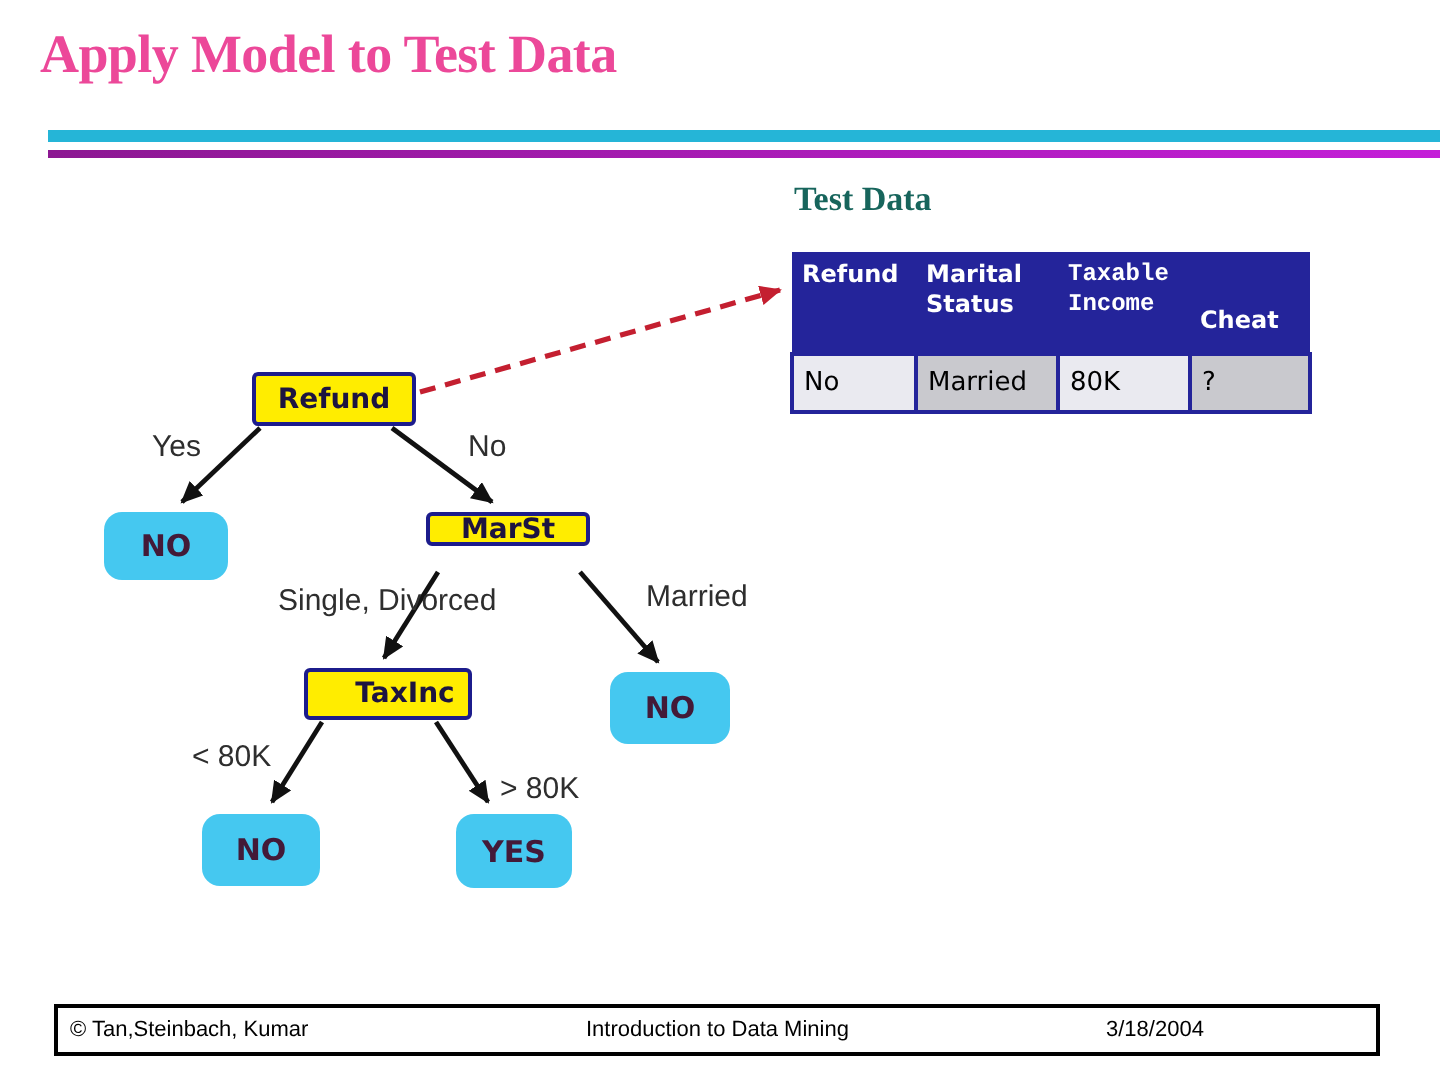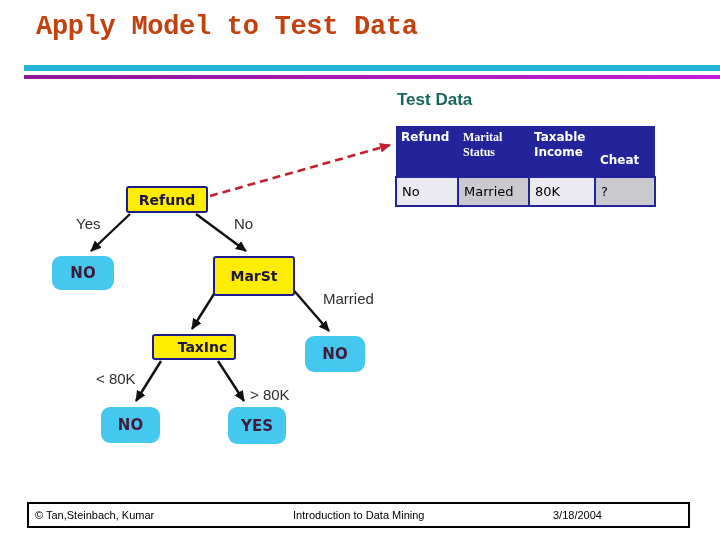--- a/index.html
+++ b/index.html
@@ -1,65 +1,65 @@
 <!DOCTYPE html>
 <html><head>
 <meta charset="utf-8">
 <style>
   html,body{margin:0;padding:0;background:#888;}
   .slide{
     position:relative;width:720px;height:540px;background:#ffffff;
     font-family:"Liberation Sans",sans-serif;overflow:hidden;
   }
   .title{
-    position:absolute;left:36px;top:12px;margin:0;
-    font-family:Liberation Mono, monospace;font-weight:bold;
-    font-size:27px;letter-spacing:-0.3px;color:#c2410c;
+    position:absolute;left:20px;top:12px;margin:0;
+    font-family:Liberation Serif, serif;font-weight:bold;
+    font-size:27px;letter-spacing:-0.3px;color:#ec4899;
   }
   .rule{position:absolute;left:24px;width:696px;}
   .rule-teal{top:65px;height:6px;background:#25b5d7;}
   .rule-purple{top:75px;height:4px;background:linear-gradient(to right,#8c1892,#c41fd8);}
   .test-data-label{
     position:absolute;left:397px;top:90px;
-    font-family:Liberation Sans, sans-serif;font-weight:bold;
+    font-family:Liberation Serif, serif;font-weight:bold;
     font-size:17px;color:#17655c;
   }
   
   .test-table{
     position:absolute;left:395px;top:126px;border-collapse:collapse;
     font-family:"DejaVu Sans",sans-serif;
   }
   .test-table th{
     background:#24249a;color:#ffffff;font-size:12px;font-weight:bold;
     text-align:left;vertical-align:top;padding:4px 3px 0 5px;line-height:1.25;
     height:38px;border:0;
   }
   .test-table th.th-cheat{vertical-align:bottom;padding-bottom:8px;margin-top:12px;}
   .test-table td{
     font-size:13px;color:#000000;padding:0 0 0 5px;height:27px;
     border:2px solid #24249a;vertical-align:middle;
   }
   .c-light{background:#eaeaf0;}
   .c-gray{background:#c9c9ce;}
-  .w1{width:54px;}.w2{width:63px;font-family:Liberation Serif, serif;}.w3{width:58px;}.w4{width:52px;}
+  .w1{width:54px;}.w2{width:63px;}.w3{width:58px;font-family:Liberation Mono, monospace;}.w4{width:52px;}
   
   .edges{position:absolute;left:0;top:0;pointer-events:none;}
   .tnode{
     position:absolute;background:#ffed00;border:2px solid #1c1c8c;border-radius:3px;
     color:#1d1440;font-family:"DejaVu Sans",sans-serif;font-weight:bold;font-size:14px;
     display:flex;align-items:center;justify-content:center;box-sizing:border-box;
   }
   .leaf{
     position:absolute;background:#45c8f0;border-radius:9px;
     color:#431a38;font-family:"DejaVu Sans",sans-serif;font-weight:bold;font-size:15px;
     display:flex;align-items:center;justify-content:center;box-sizing:border-box;
   }
   .elabel{position:absolute;color:#2e2e2e;font-size:15px;white-space:nowrap;}
   #node-refund{left:126px;top:186px;width:82px;height:27px;}
-  #node-marst{left:213px;top:256px;width:82px;height:40px;text-align:center;}
+  #node-marst{left:213px;top:256px;width:82px;height:17px;text-align:center;}
   #node-taxinc{left:152px;top:334px;width:84px;height:26px;padding-left:17px;}
   #leaf-refund-yes{left:52px;top:256px;width:62px;height:34px;}
   #leaf-marst-married{left:305px;top:336px;width:60px;height:36px;}
   #leaf-taxinc-low{left:101px;top:407px;width:59px;height:36px;}
   #leaf-taxinc-high{left:228px;top:407px;width:58px;height:37px;}
   #elabel-yes{left:76px;top:215px;}
   #elabel-no{left:234px;top:215px;}
   #elabel-single-divorced{left:139px;top:292px;}
   #elabel-married{left:323px;top:290px;}
   #elabel-lt80k{left:96px;top:370px;}
@@ -127,20 +127,21 @@
   <div id="node-marst" class="tnode">MarSt</div>
   <div id="node-taxinc" class="tnode">TaxInc</div>
 
   <div id="leaf-refund-yes" class="leaf">NO</div>
   <div id="leaf-marst-married" class="leaf">NO</div>
   <div id="leaf-taxinc-low" class="leaf">NO</div>
   <div id="leaf-taxinc-high" class="leaf">YES</div>
 
   <div id="elabel-yes" class="elabel">Yes</div>
   <div id="elabel-no" class="elabel">No</div>
+  <div id="elabel-single-divorced" class="elabel">Single, Divorced</div>
   <div id="elabel-married" class="elabel">Married</div>
   <div id="elabel-lt80k" class="elabel">&lt; 80K</div>
   <div id="elabel-gt80k" class="elabel">&gt; 80K</div>
 
   <div class="footer">
     <span class="f-copy">© Tan,Steinbach, Kumar</span>
     <span class="f-center">Introduction to Data Mining</span>
     <span class="f-date">3/18/2004</span>
     <span class="f-page">10</span>
   </div>

